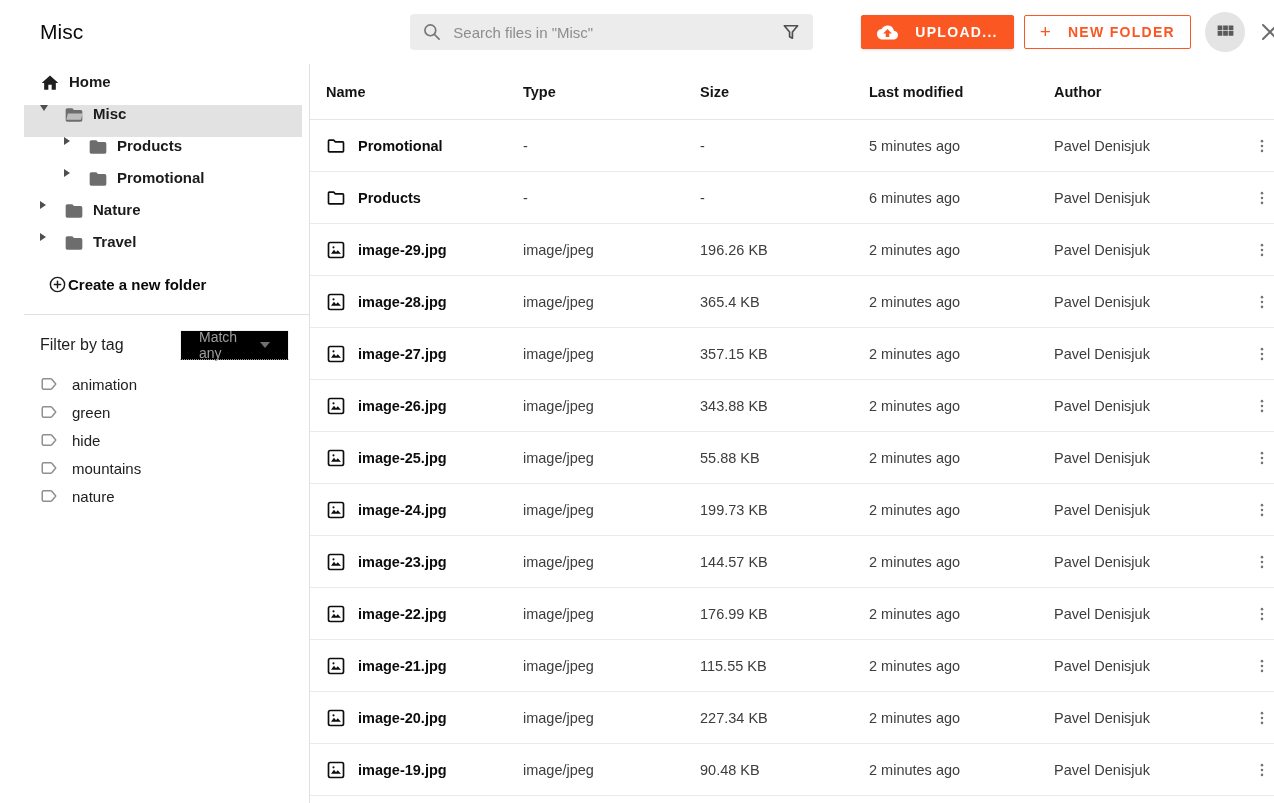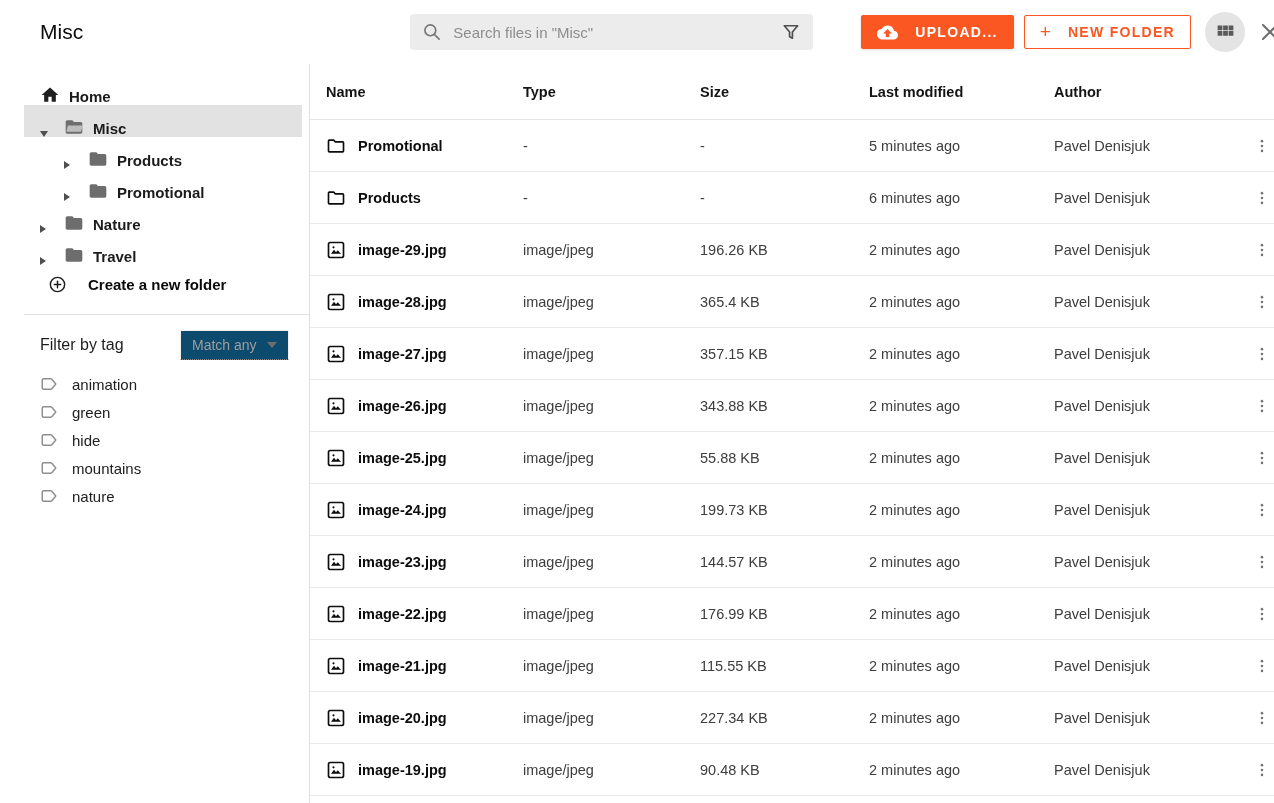--- a/index.html
+++ b/index.html
@@ -36,37 +36,37 @@
     display:flex; align-items:center; justify-content:center; margin-left:14px; cursor:pointer; flex:none;
   }
   .close-btn { background:none; border:none; padding:0; margin-left:13px; display:flex; cursor:pointer; flex:none; }
 
   
   .body { flex:1; display:flex; min-height:0; }
   .sidebar { width:285px; flex:none; padding-top:9px; overflow:hidden; }
   .content { flex:1; border-left:1px solid #e0e0e0; overflow:hidden; }
 
   
-  .tree-item { height:32px; display:flex; align-items:flex-end; padding-left:16px; font-size:15px; font-weight:600; color:#1b1b1b; cursor:pointer; }
+  .tree-item { height:32px; display:flex; align-items:flex-start; padding-left:16px; font-size:15px; font-weight:600; color:#1b1b1b; cursor:pointer; }
   .tree-item.level-1 { padding-left:40px; }
   .tree-item.selected { background:#e2e2e2; margin-right:7px; font-weight:700; }
   .arrowbox { width:24px; flex:none; display:flex; align-items:center; }
   .tri-right { width:0; height:0; border-top:4px solid transparent; border-bottom:4px solid transparent; border-left:6px solid #4f4f4f; }
   .tri-down  { width:0; height:0; border-left:4px solid transparent; border-right:4px solid transparent; border-top:6px solid #4f4f4f; }
   .ticon { width:20px; height:20px; display:none; margin-right:9px; flex:none; align-items:center; justify-content:center; }
 
-  .create-folder { height:32px; display:flex; align-items:center; gap:21px; padding-left:24px; font-size:15px; font-weight:700; margin-top:3px; cursor:pointer; }
+  .create-folder { height:32px; display:flex; align-items:center; gap:1px; padding-left:24px; font-size:15px; font-weight:700; margin-top:3px; cursor:pointer; }
   .side-divider { border:none; border-top:1px solid #e0e0e0; margin:14px 0 0 0; }
 
   .tag-head { display:flex; align-items:center; justify-content:space-between; padding:15px 20px 0 16px; }
   .tag-title { font-size:16px; font-weight:400; color:#1d1d1d; }
   .mode-select {
-    width:109px; height:30px; background:#0c4a6e; border:1px solid #f0f0f0;
+    width:109px; height:30px; background:#000000; border:1px solid #f0f0f0;
     border-bottom:1px dotted #8a8a8a; display:flex; align-items:center;
-    justify-content:space-between; padding:0 11px; font-size:14px; color:#9e9e9e; cursor:pointer;
+    justify-content:space-between; padding:0 18px; font-size:14px; color:#9e9e9e; cursor:pointer;
   }
   .caret-down { width:0; height:0; border-left:5px solid transparent; border-right:5px solid transparent; border-top:6px solid #6f6f6f; }
   .tag-list { list-style:none; margin:10px 0 0 0; padding:0; }
   .tag-item { height:28px; display:flex; align-items:center; gap:14px; padding-left:16px; font-size:15px; color:#212121; cursor:pointer; }
 
   
   .thead, .trow {
     display:grid; grid-template-columns:197px 177px 169px 185px 1fr 40px;
     align-items:center; padding:0 16px;
   }

